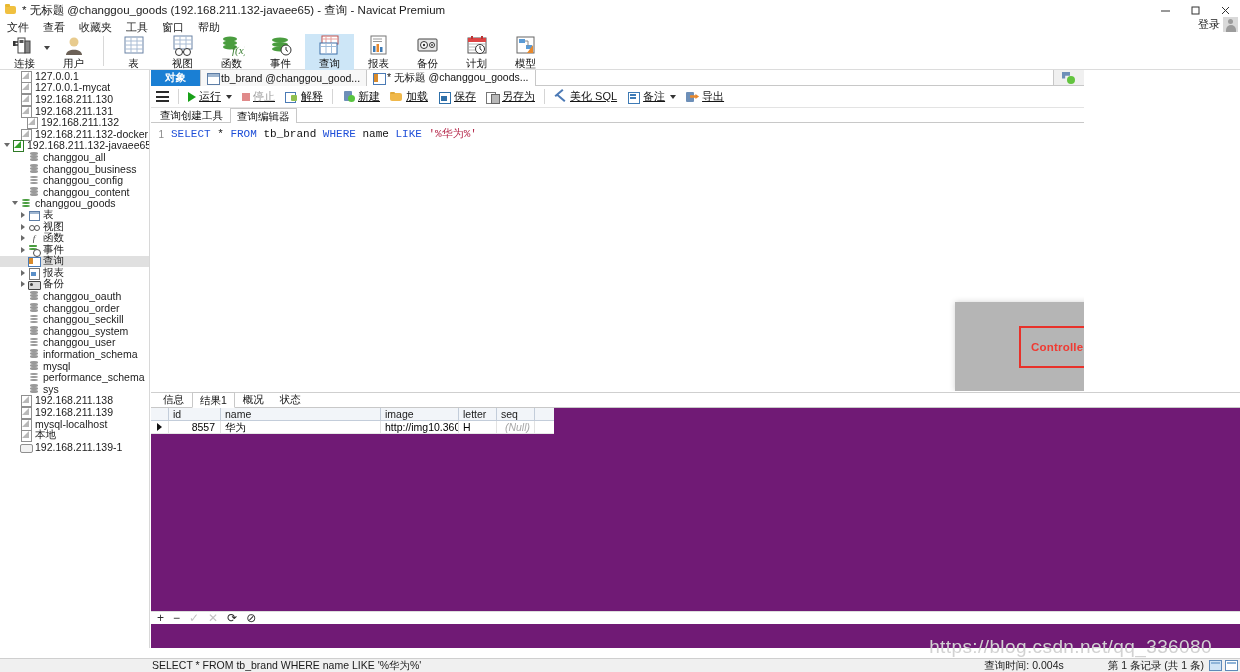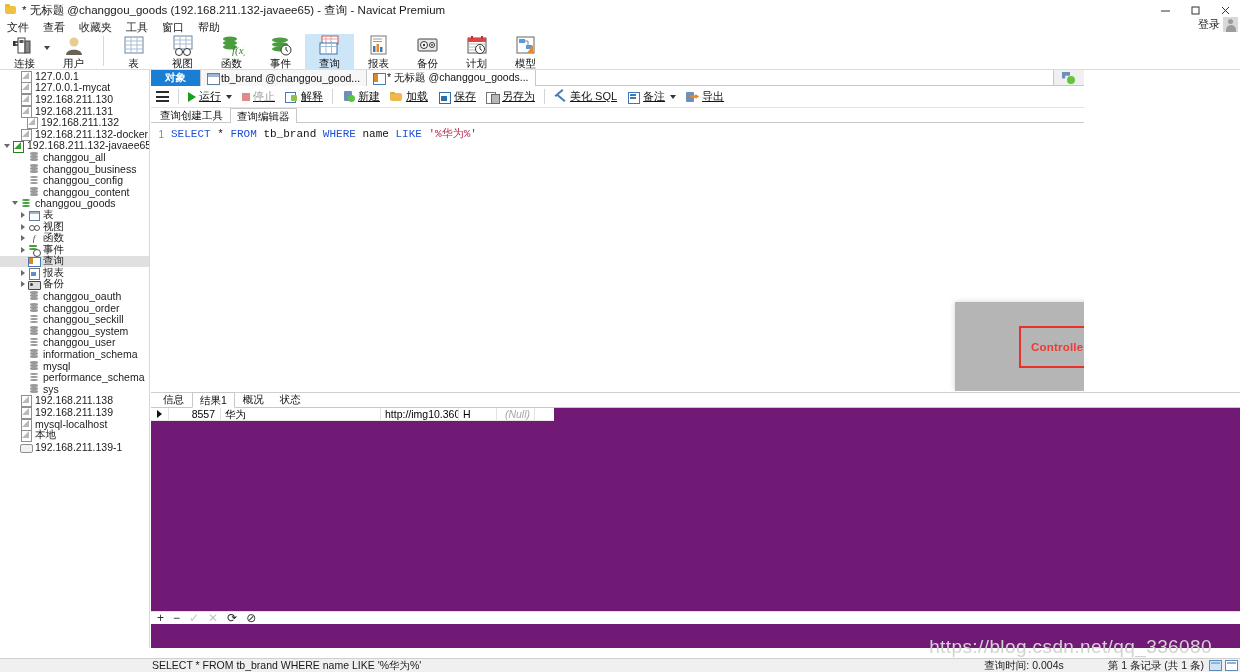--- a/index.html
+++ b/index.html
@@ -501,21 +501,21 @@
         <div class="tree-row" style="padding-left: 16px;">
           <span class="tw"></span>
           <span class="ti conn"></span>
           <span>192.168.211.132</span>
         </div>
         <div class="tree-row" style="padding-left: 10px;">
           <span class="tw"></span>
           <span class="ti conn"></span>
           <span>192.168.211.132-docker</span>
         </div>
-        <div class="tree-row" style="padding-left: 2px; align-items: flex-end;">
+        <div class="tree-row" style="padding-left: 2px;">
           <span class="tw">
             <span class="chev open"></span>
           </span>
           <span class="ti conn green"></span>
           <span>192.168.211.132-javaee65</span>
         </div>
         <div class="tree-row" style="padding-left: 18px;">
           <span class="tw"></span>
           <span class="ti dbg">
             <i></i>
@@ -825,20 +825,28 @@
 
     <div class="results">
       <div class="rtabs">
         <div class="rtab">信息</div>
         <div class="rtab active">结果1</div>
         <div class="rtab">概况</div>
         <div class="rtab">状态</div>
       </div>
 
       <div class="grid">
+        <div class="grid-head">
+          <div class="gh c0"></div>
+          <div class="gh c1">id</div>
+          <div class="gh c2">name</div>
+          <div class="gh c3">image</div>
+          <div class="gh c4">letter</div>
+          <div class="gh c5">seq</div>
+        </div>
         <div class="grid-row">
           <div class="gc c0">
               <span class="row-marker"></span>
             </div>
           <div class="gc c1">8557</div>
           <div class="gc c2">华为</div>
           <div class="gc c3">http://img10.360buyimg.c</div>
           <div class="gc c4">H</div>
           <div class="gc c5">(Null)</div>
         </div>

